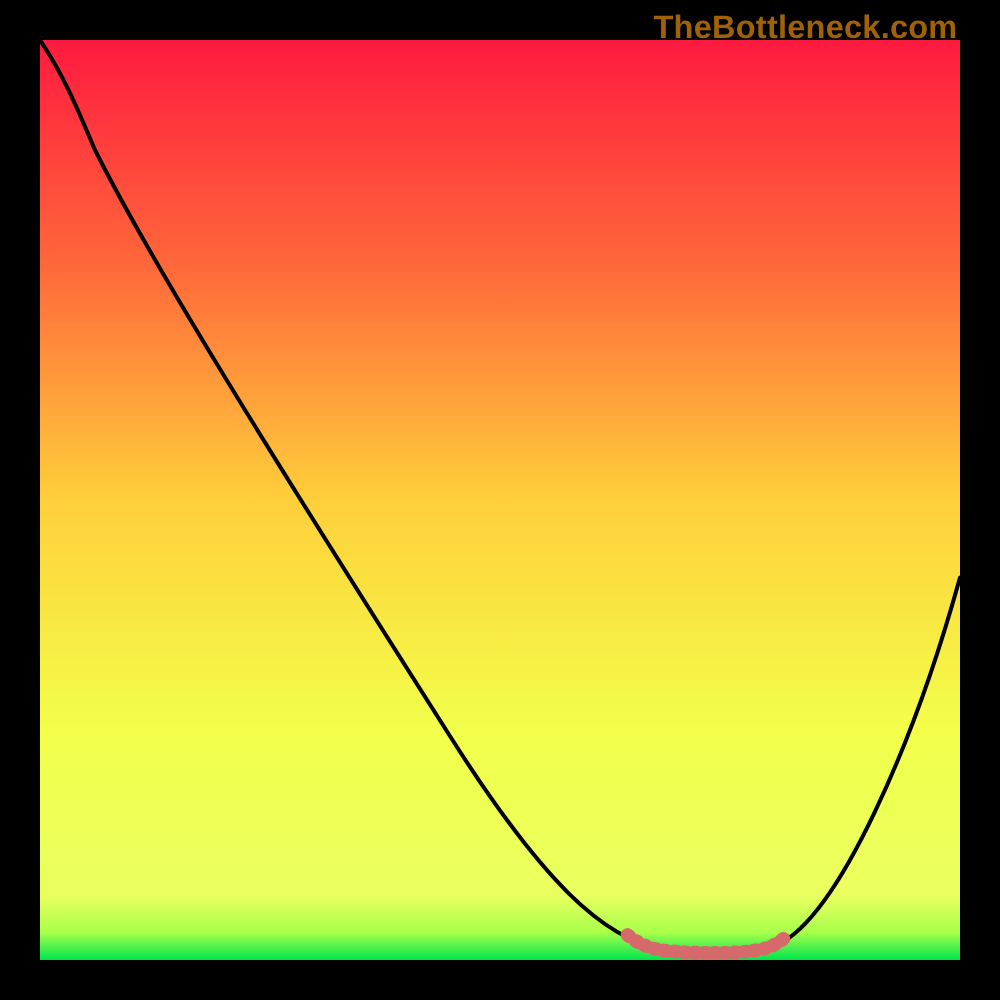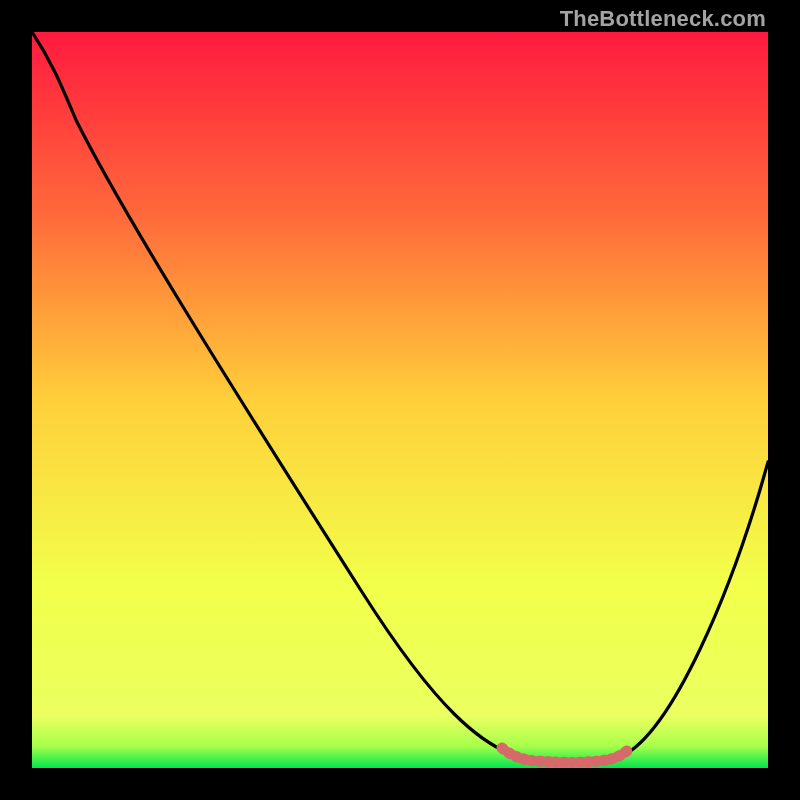--- a/index.html
+++ b/index.html
@@ -16,23 +16,23 @@
     top: 32px;
     width: 736px;
     height: 736px;
     background: #000;
   }
   .watermark {
     position: absolute;
     top: 6px;
     right: 34px;
     font-family: Arial, Helvetica, sans-serif;
-    font-size: 22px;
+    font-size: 26px;
     font-weight: 600;
-    color: #a3a3a3;
+    color: #a16207;
     letter-spacing: 0.2px;
   }
   svg {
     display: block;
   }
 </style>
 </head>
 <body>
 
 <div class="frame">

